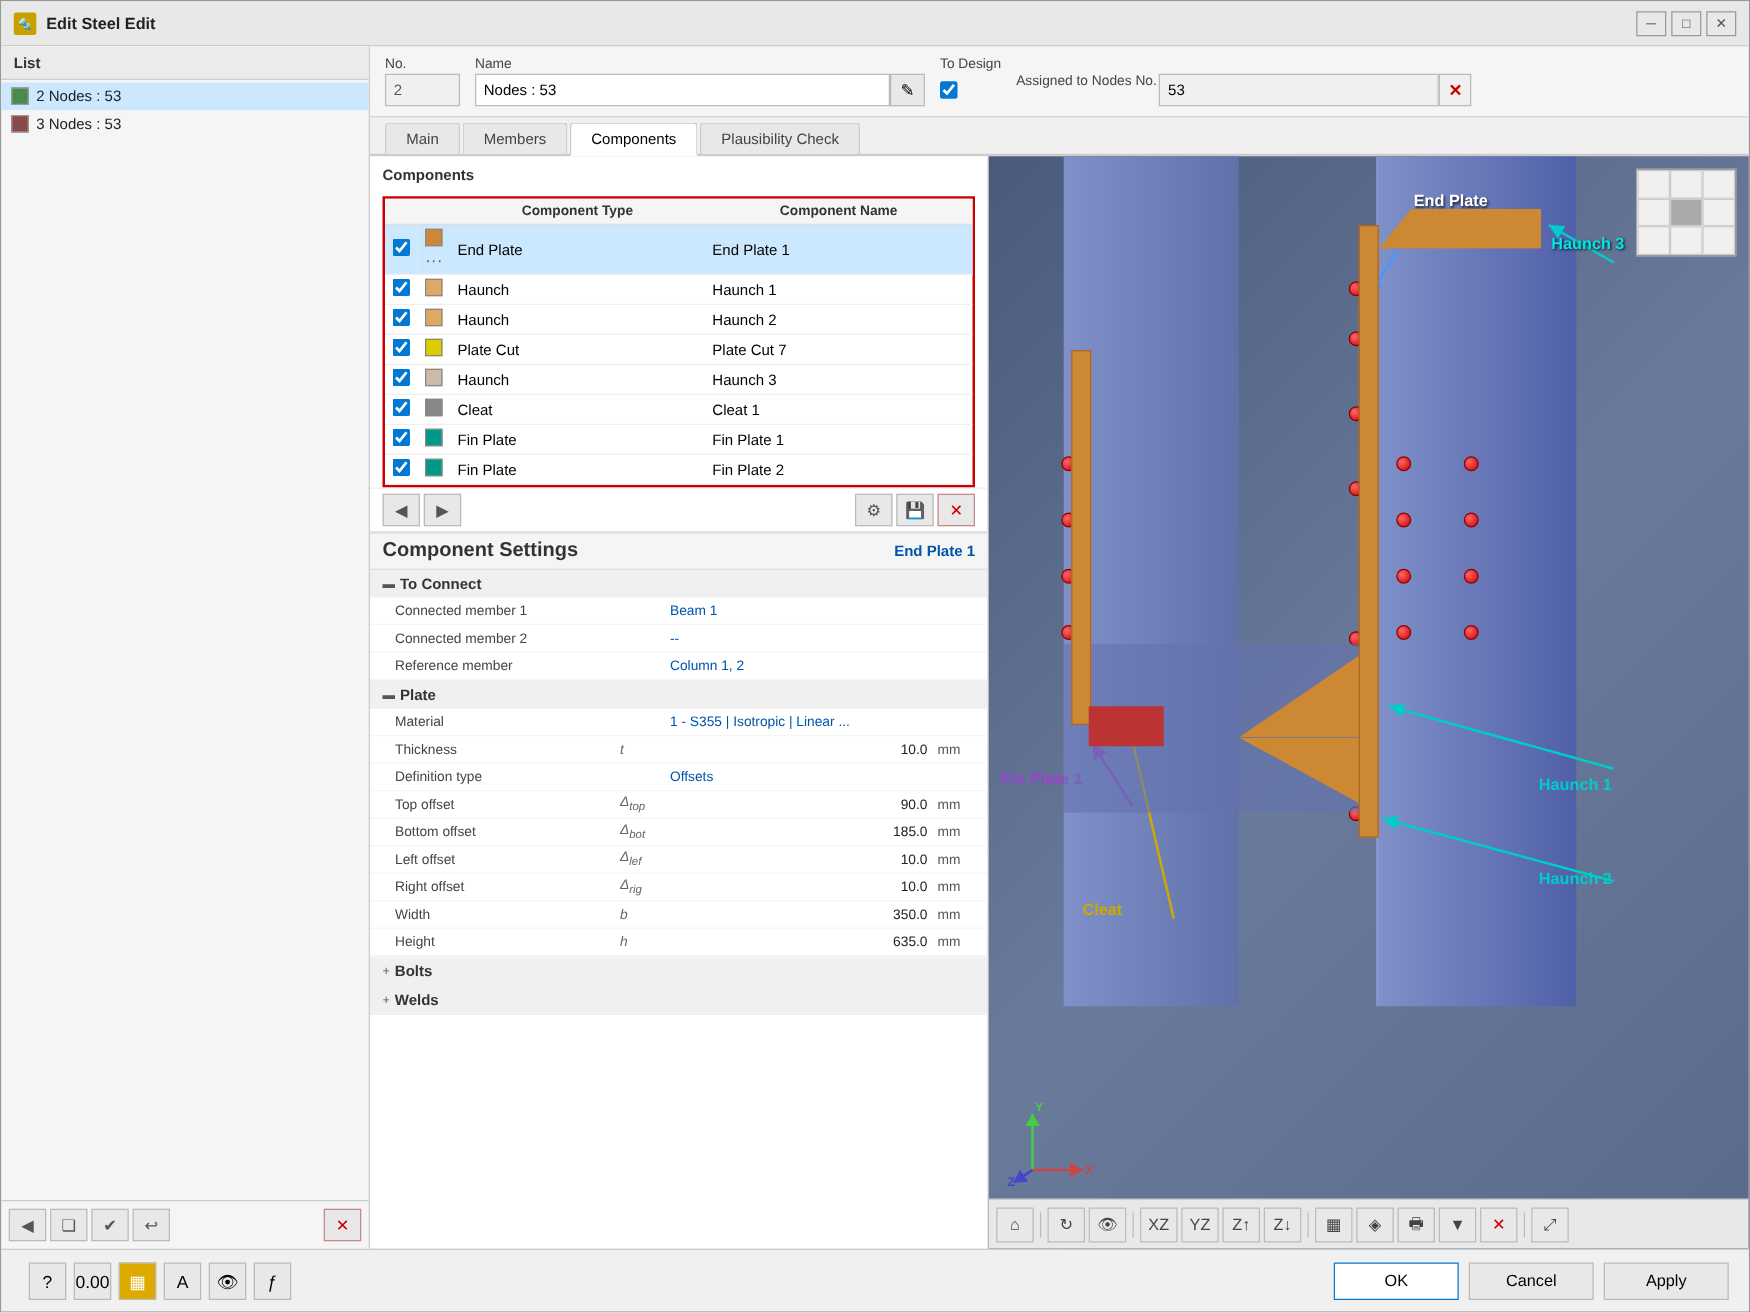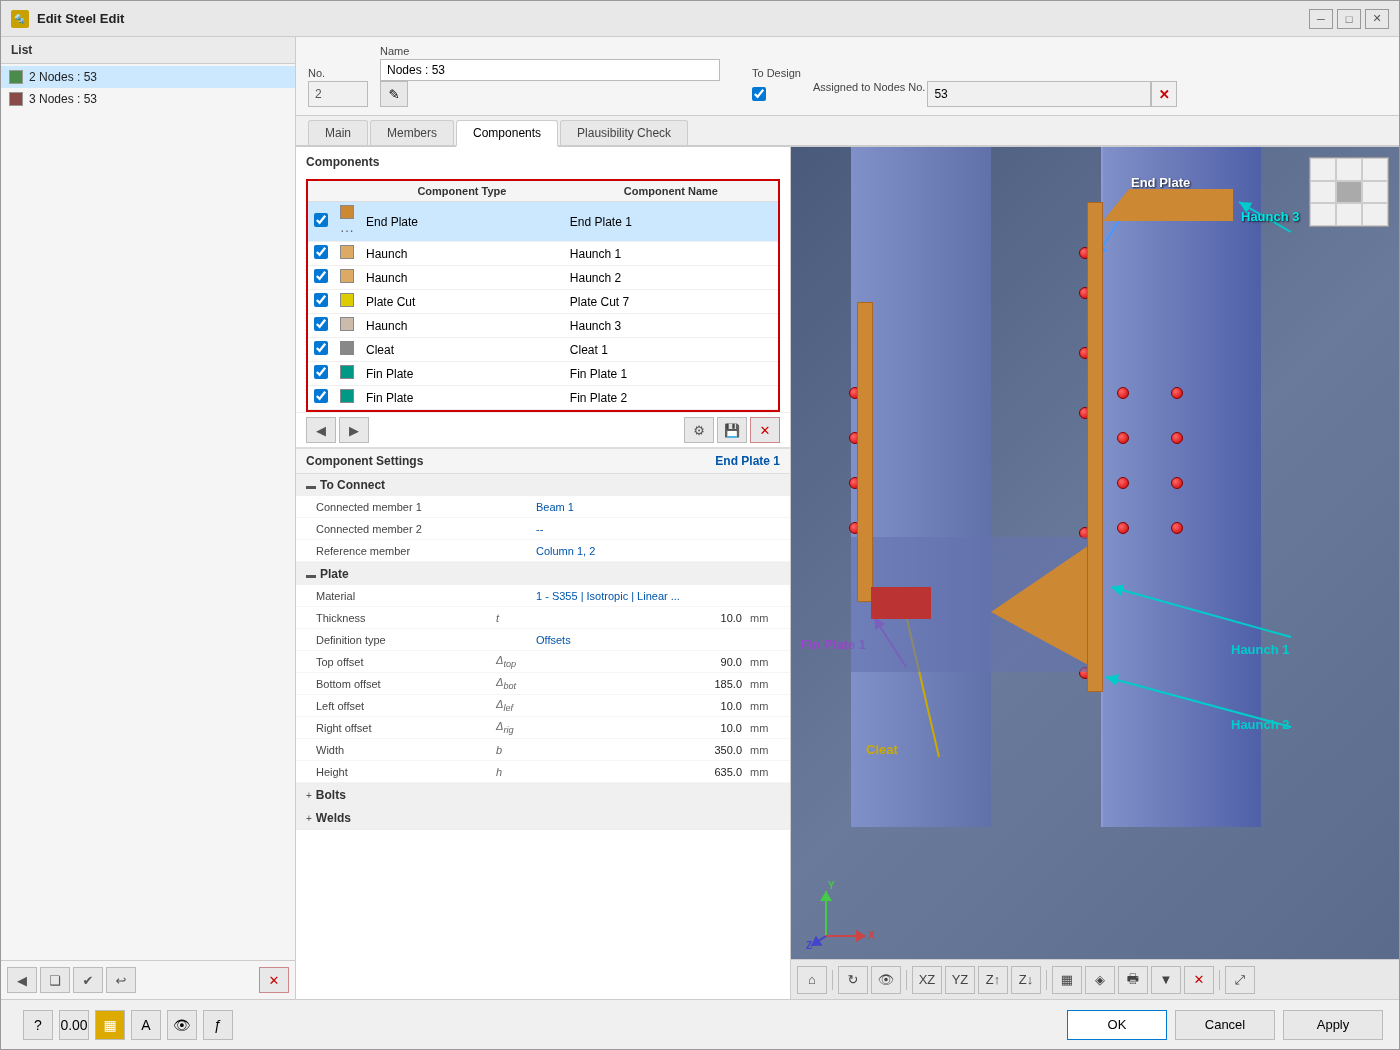--- a/index.html
+++ b/index.html
@@ -31,21 +31,21 @@
     
     .right-panel { flex: 1; display: flex; flex-direction: column; overflow: hidden; }
 
     
     .header-fields { display: flex; align-items: flex-end; padding: 8px 12px; gap: 12px; background: #f5f5f5; border-bottom: 1px solid #ccc; }
     .field-group { display: flex; flex-direction: column; gap: 2px; }
     .field-label { font-size: 11px; color: #444; }
     .field-input { border: 1px solid #bbb; background: white; padding: 3px 6px; font-size: 12px; height: 26px; }
     .field-input.readonly { background: #f0f0f0; color: #555; }
     .number-field { width: 60px; }
-    .name-field { width: 360px; display: flex; gap: 0; flex-direction: column; }
+    .name-field { width: 360px; display: flex; gap: 0; }
     .name-field input { flex: 1; }
     .edit-btn { width: 28px; height: 26px; border: 1px solid #bbb; background: #e8e8e8; cursor: pointer; display: flex; align-items: center; justify-content: center; }
     .to-design-group { display: flex; flex-direction: column; gap: 2px; }
     .checkbox-row { display: flex; align-items: center; gap: 4px; height: 26px; }
     .assigned-nodes { display: flex; gap: 2px; }
     .assigned-input-row { display: flex; gap: 0; }
     .assigned-input { width: 224px; height: 26px; border: 1px solid #bbb; background: #f0f0f0; padding: 3px 6px; font-size: 12px; }
     .clear-btn { width: 26px; height: 26px; border: 1px solid #bbb; background: #f0f0f0; cursor: pointer; display: flex; align-items: center; justify-content: center; color: #cc0000; font-weight: bold; }
 
     
@@ -73,21 +73,21 @@
 
     
     .comp-toolbar { display: flex; padding: 4px 10px; gap: 3px; align-items: center; border-top: 1px solid #eee; }
     .comp-toolbar-btn { width: 30px; height: 26px; border: 1px solid #bbb; background: #e8e8e8; cursor: pointer; display: flex; align-items: center; justify-content: center; font-size: 13px; color: #555; }
     .comp-toolbar-spacer { flex: 1; }
     .comp-toolbar-btn.red { color: #cc0000; border-color: #cc8888; }
 
     
     .settings-section { flex: 1; overflow-y: auto; border-top: 2px solid #ddd; }
     .settings-header { display: flex; justify-content: space-between; align-items: center; padding: 5px 10px; background: #f5f5f5; border-bottom: 1px solid #ddd; }
-    .settings-title { font-size: 12px; font-weight: 600; color: #333; }
+    .settings-title { font-size: 16px; font-weight: 600; color: #333; }
     .settings-name { font-size: 12px; color: #0055aa; font-weight: 600; }
 
     .prop-group { border-bottom: 1px solid #eee; }
     .prop-group-header { display: flex; align-items: center; gap: 4px; padding: 4px 10px; background: #f0f0f0; cursor: pointer; }
     .prop-group-toggle { font-size: 10px; color: #555; }
     .prop-group-label { font-size: 12px; font-weight: 600; color: #333; }
     .prop-row { display: flex; align-items: center; padding: 2px 10px 2px 20px; border-bottom: 1px solid #f5f5f5; min-height: 22px; }
     .prop-label { width: 180px; font-size: 11px; color: #444; flex-shrink: 0; }
     .prop-symbol { width: 40px; font-size: 11px; color: #666; font-style: italic; }
     .prop-value { flex: 1; font-size: 11px; color: #222; text-align: right; padding-right: 8px; }

